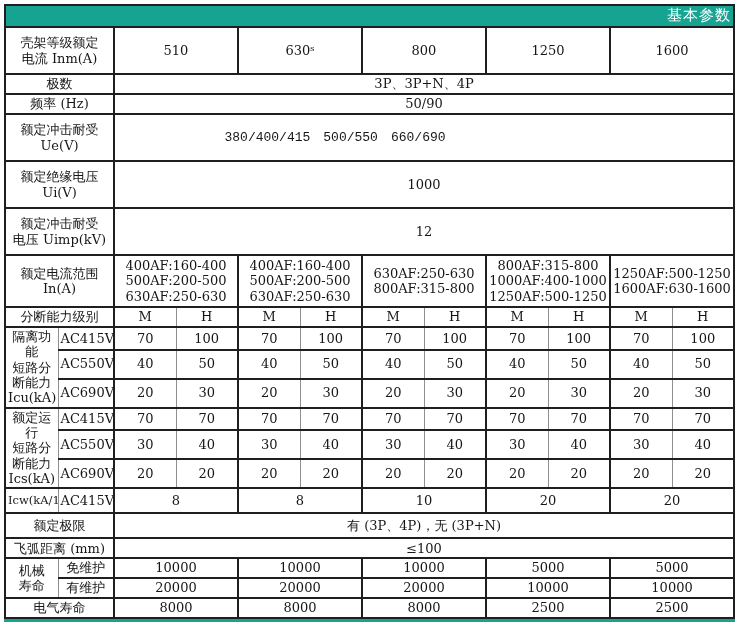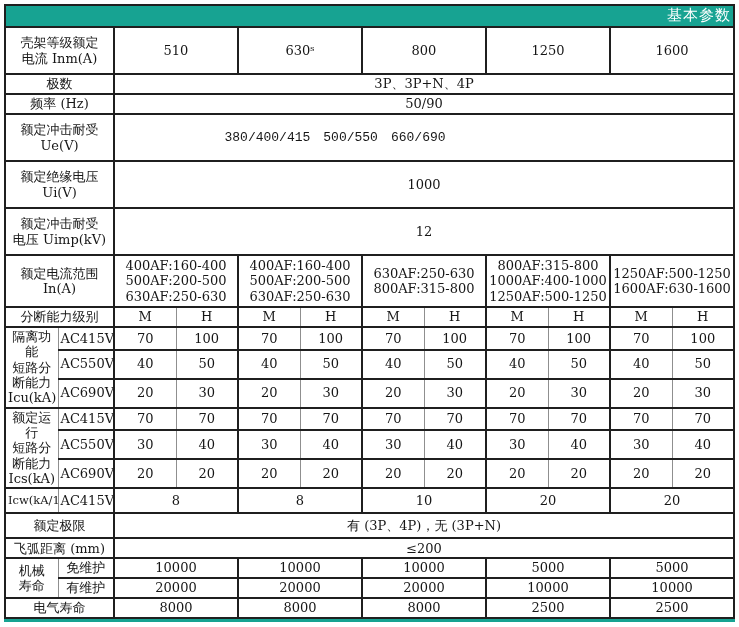--- a/index.html
+++ b/index.html
@@ -248,21 +248,21 @@
     <td colspan="2" class="grp">20</td>
   </tr>
 
   <tr>
     <td colspan="2" class="h25">额定极限</td>
     <td colspan="10" class="grp">有 (3P、4P)，无 (3P+N)</td>
   </tr>
 
   <tr>
     <td colspan="2" class="h24">飞弧距离 (mm)</td>
-    <td colspan="10" class="grp">≤200</td>
+    <td colspan="10" class="grp">≤100</td>
   </tr>
 
   <tr>
     <td rowspan="2" class="h20">机械
 寿命</td>
     <td>免维护</td>
     <td colspan="2" class="grp">10000</td>
     <td colspan="2" class="grp">10000</td>
     <td colspan="2" class="grp">10000</td>
     <td colspan="2" class="grp">5000</td>

